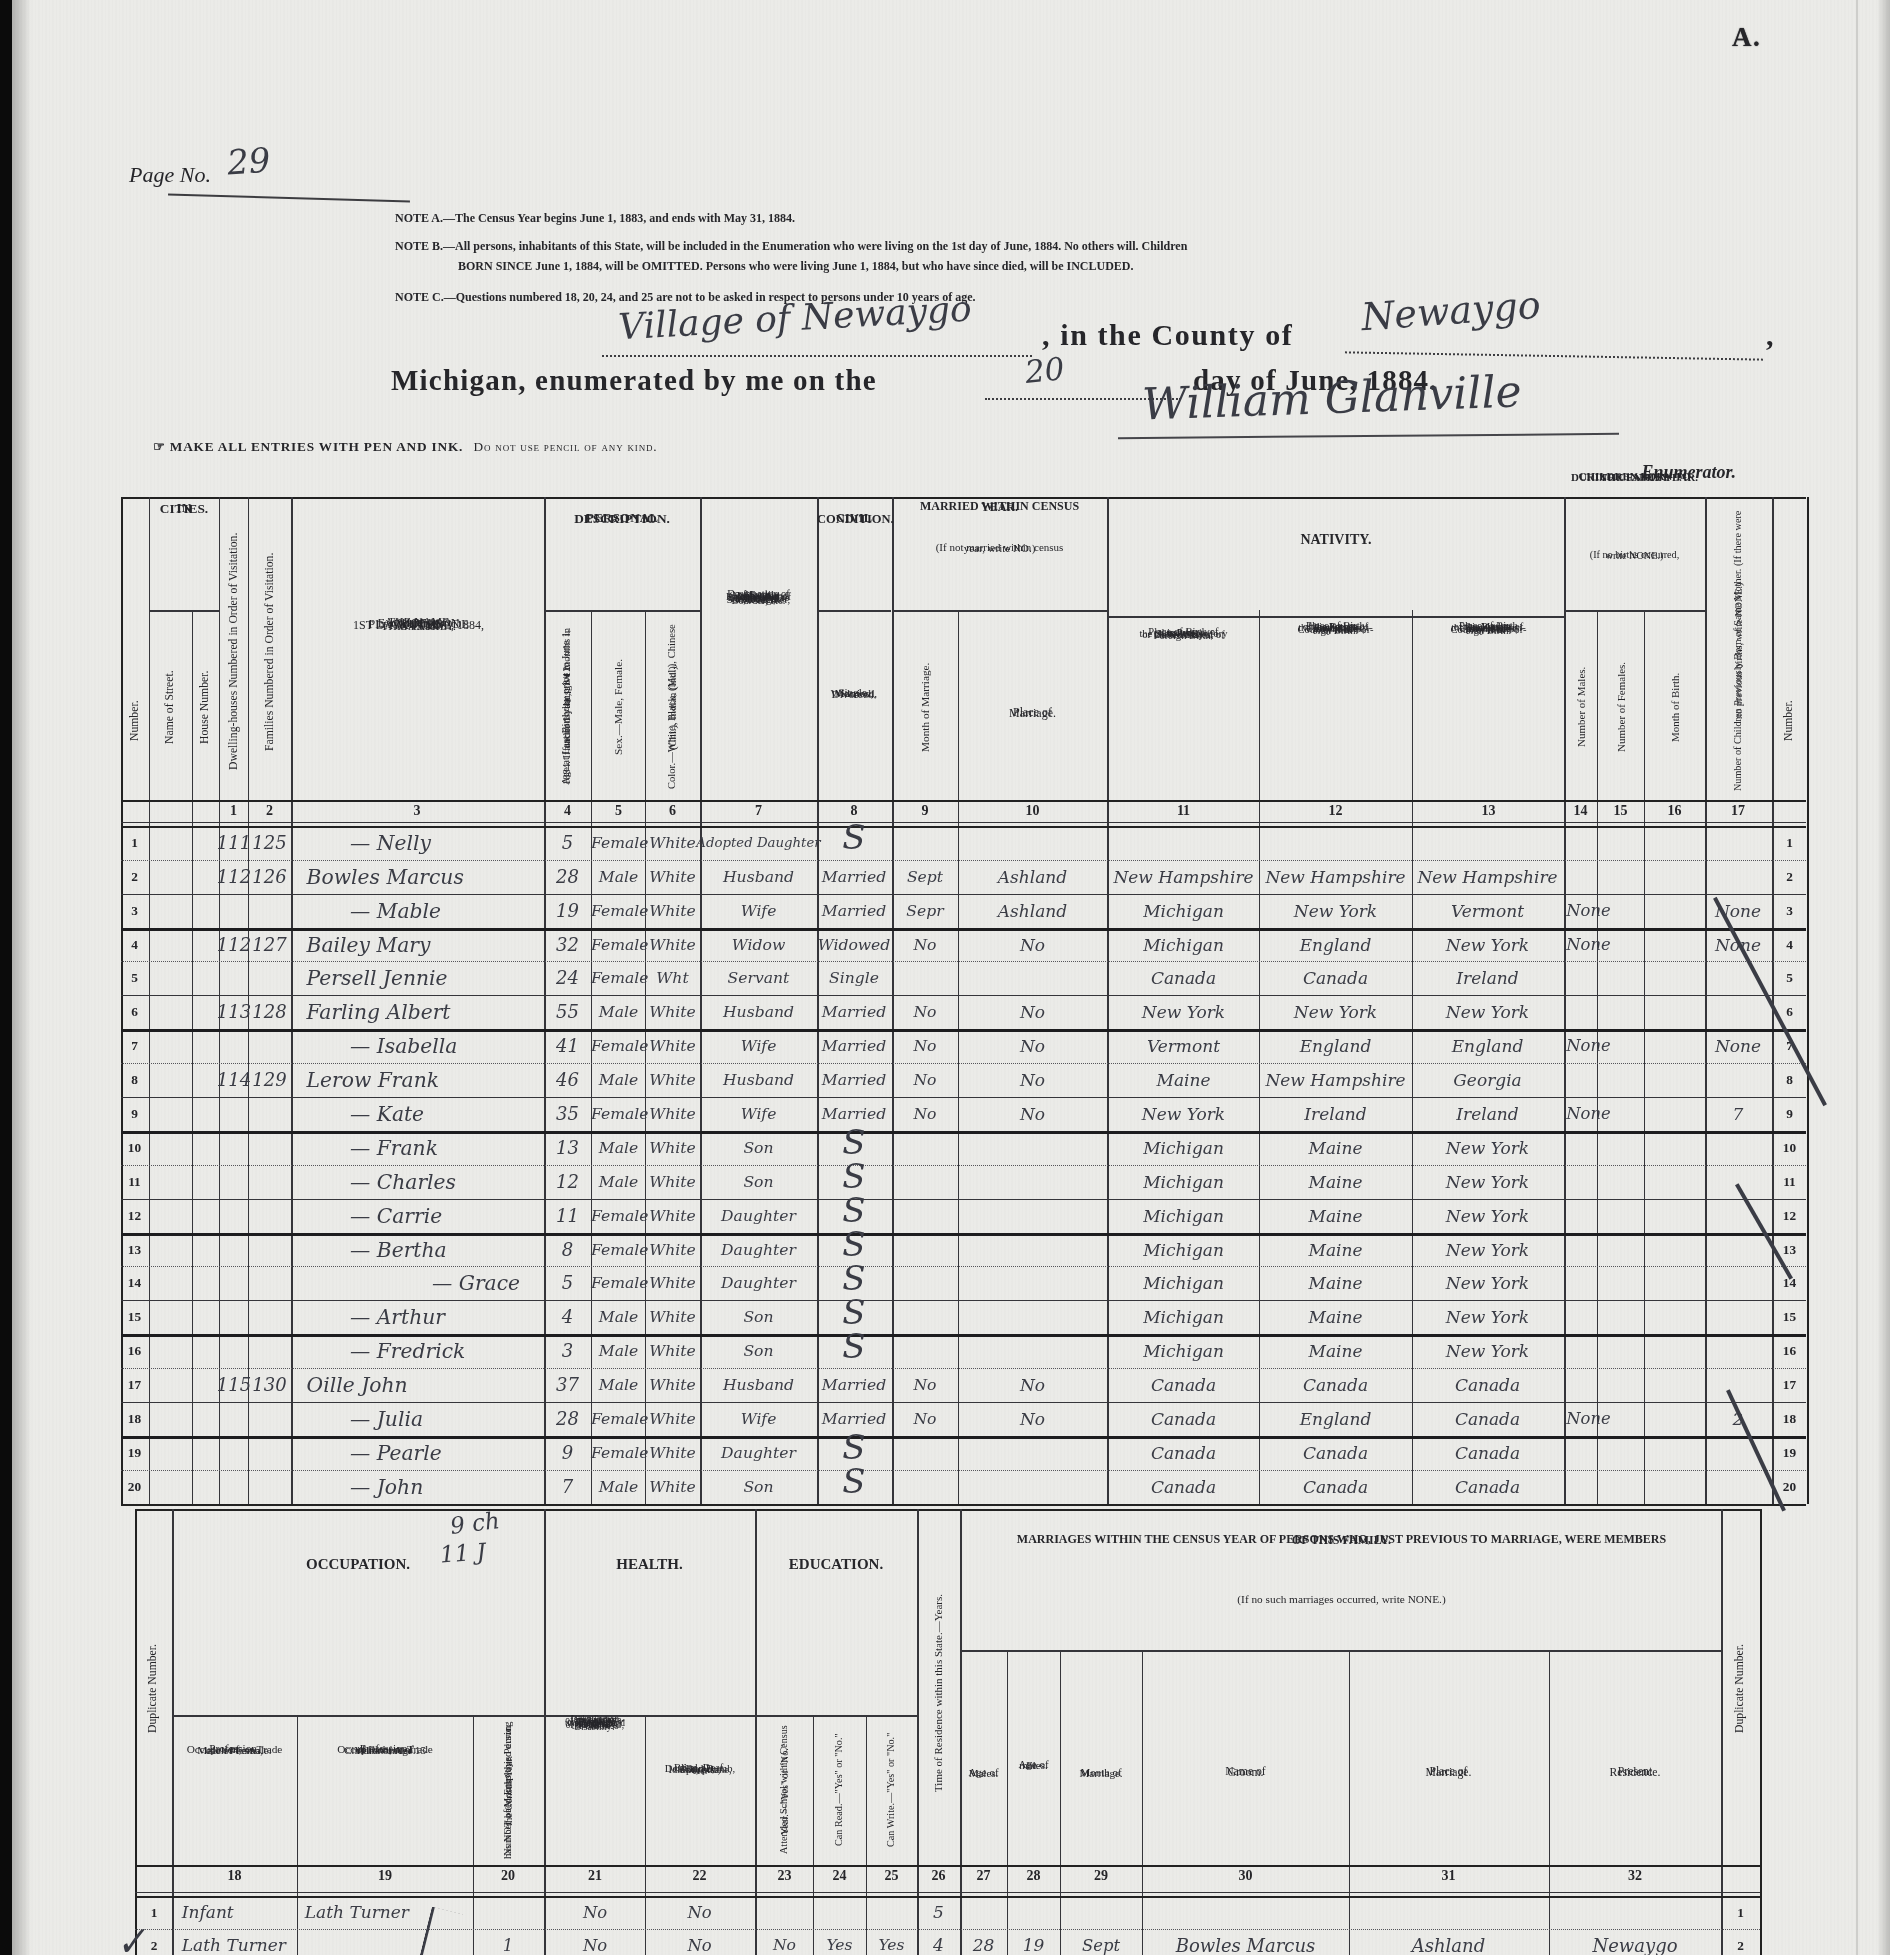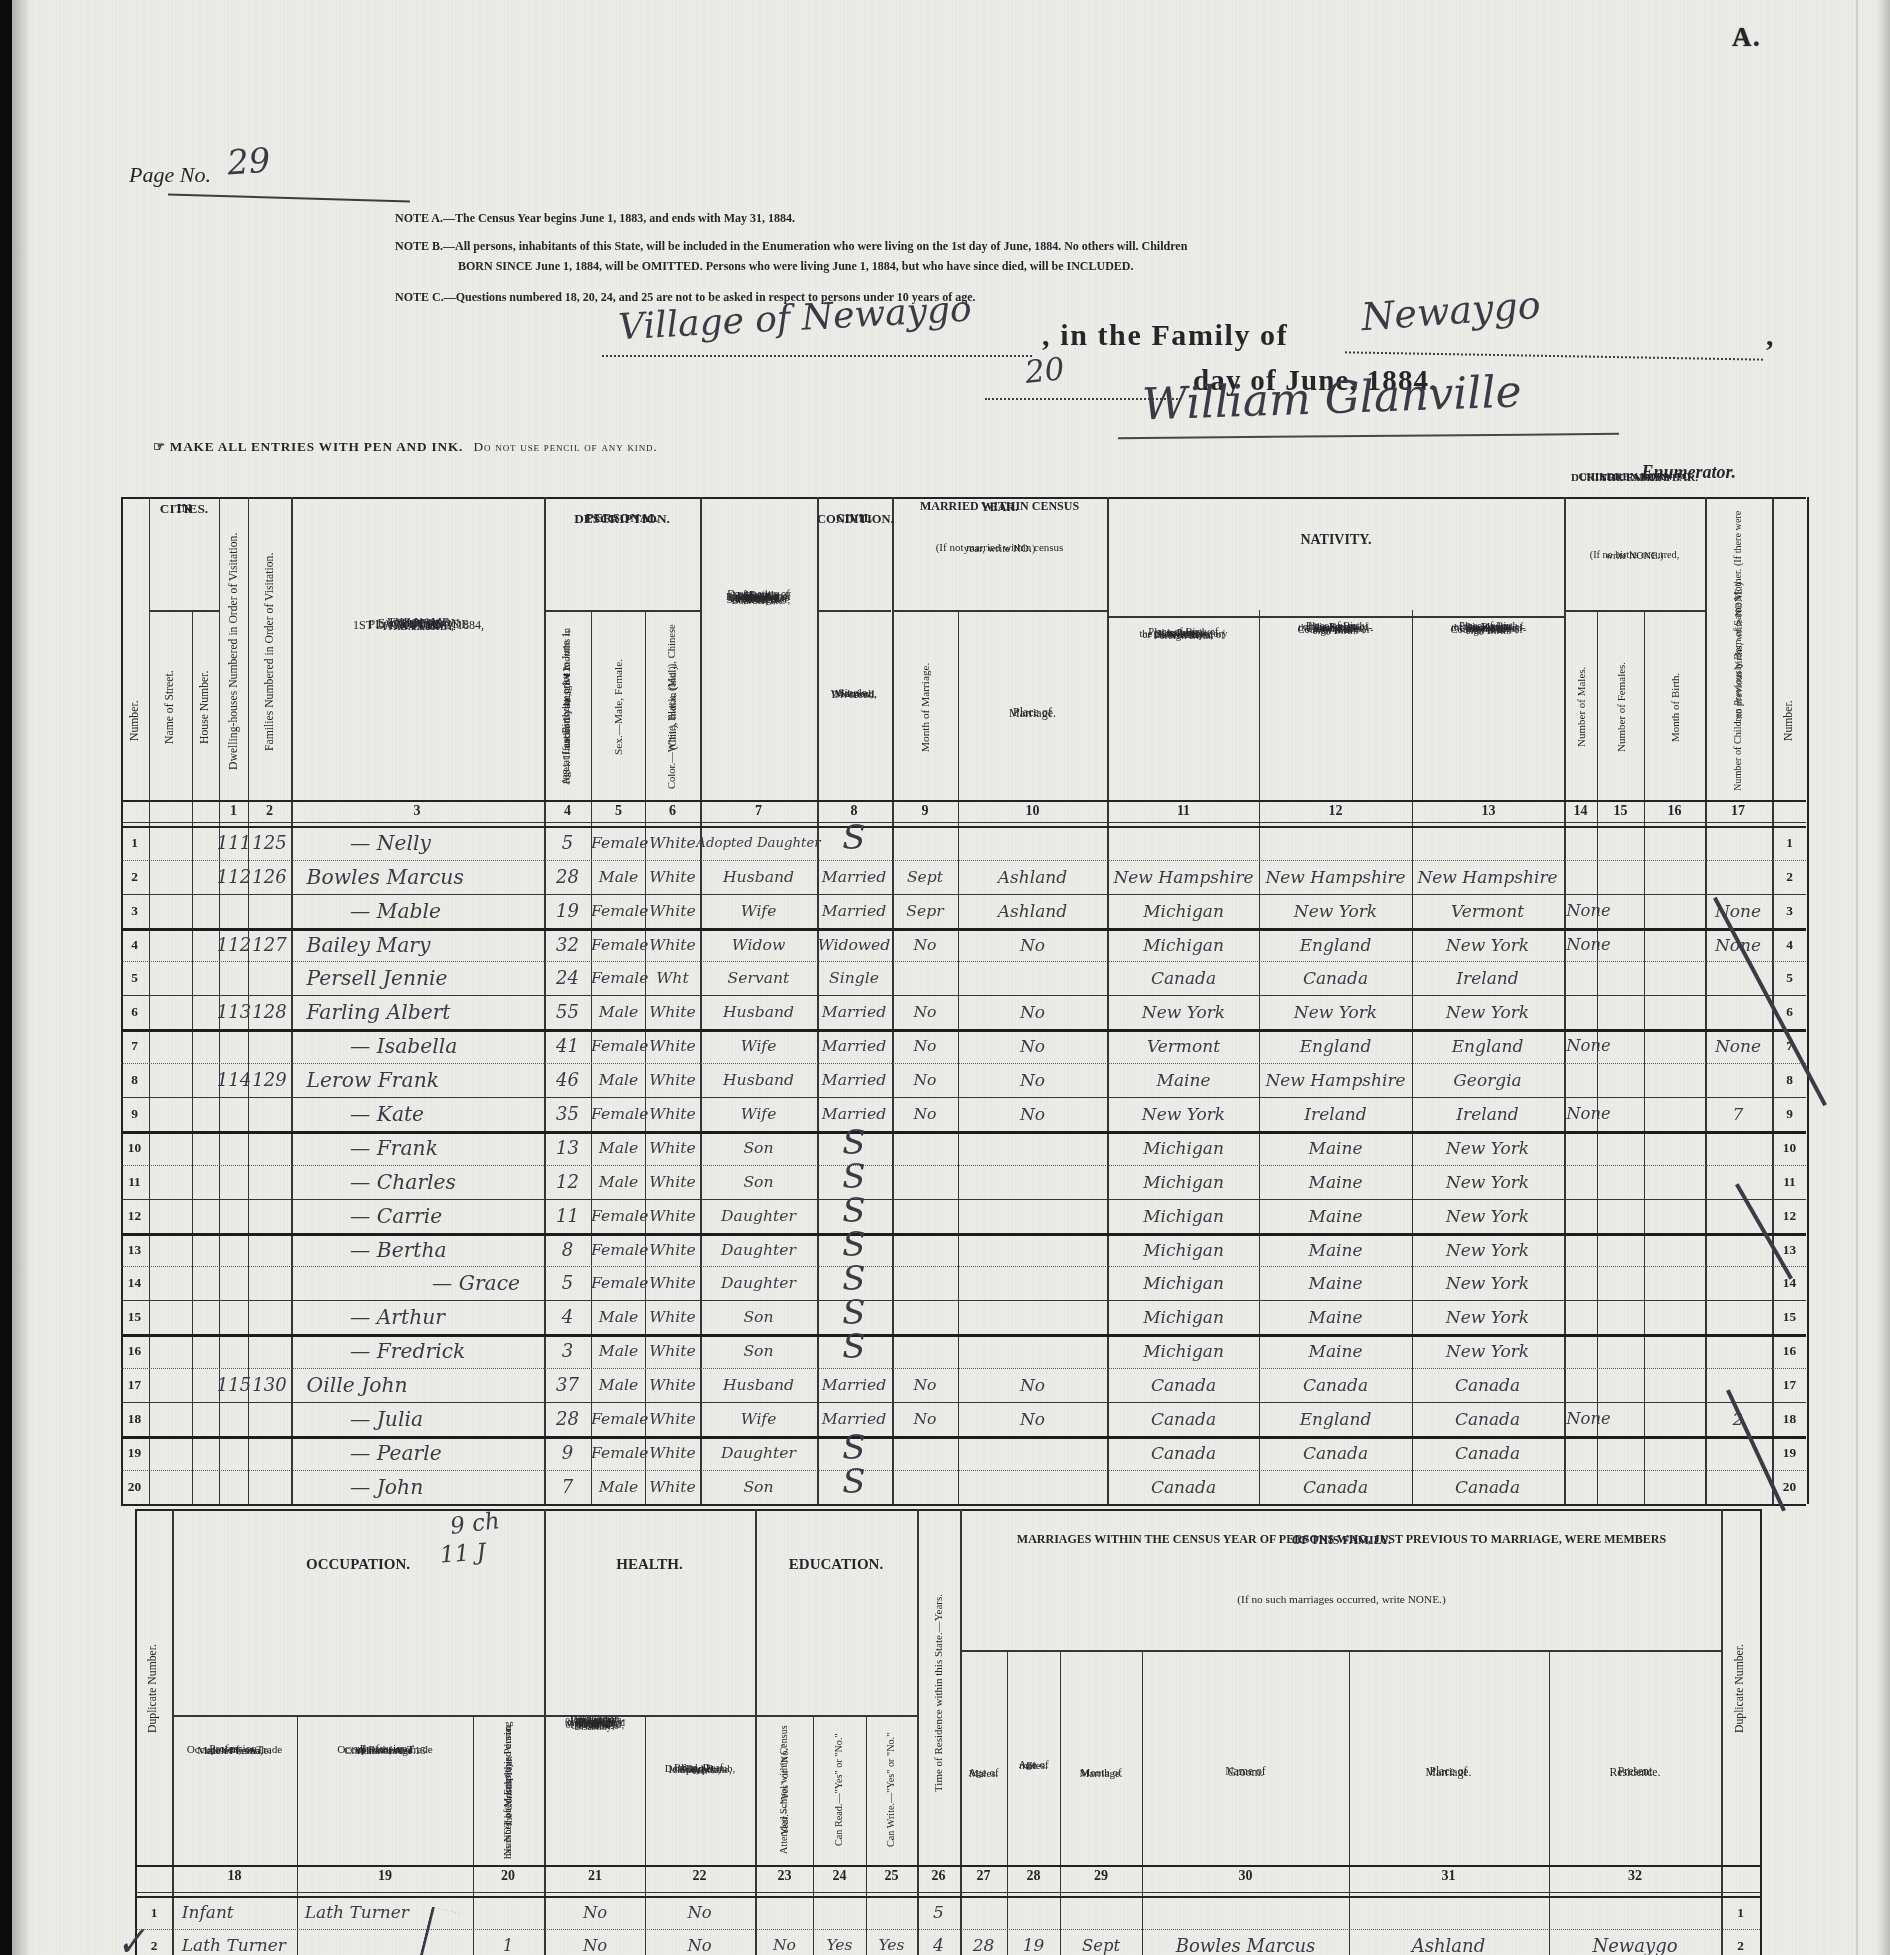--- a/index.html
+++ b/index.html
@@ -32,24 +32,25 @@
   <div class="abs hw" style="left:227px;top:141px;font-size:34px;transform:rotate(-4deg);">29</div>
   <div class="abs" style="left:168px;top:197px;width:242px;height:1.6px;background:#3c3c40;transform:rotate(1.6deg);"></div>
 
   <div class="abs print pb" style="left:395px;top:211px;font-size:12px;">NOTE A.—The Census Year begins June 1, 1883, and ends with May 31, 1884.</div>
   <div class="abs print pb" style="left:395px;top:239px;font-size:12px;">NOTE B.—All persons, inhabitants of this State, will be included in the Enumeration who were living on the 1st day of June, 1884.   No others will.   Children</div>
   <div class="abs print pb" style="left:458px;top:259px;font-size:12px;">BORN SINCE June 1, 1884, will be OMITTED.   Persons who were living June 1, 1884, but who have since died, will be INCLUDED.</div>
   <div class="abs print pb" style="left:395px;top:290px;font-size:12px;">NOTE C.—Questions numbered 18, 20, 24, and 25 are not to be asked in respect to persons under 10 years of age.</div>
 
   <div class="abs hw" style="left:618px;top:297px;font-size:36px;transform:rotate(-3deg);">Village of Newaygo</div>
   <div class="abs" style="left:602px;top:355px;width:430px;border-top:2px dotted #3c3c40;"></div>
-  <div class="abs print pb" style="left:1042px;top:318px;font-size:30px;letter-spacing:1.6px;">, in the Family of</div>
+  <div class="abs print pb" style="left:1042px;top:318px;font-size:30px;letter-spacing:1.6px;">, in the County of</div>
   <div class="abs hw" style="left:1361px;top:289px;font-size:38px;transform:rotate(-4deg);">Newaygo</div>
   <div class="abs" style="left:1345px;top:355px;width:418px;border-top:2px dotted #3c3c40;transform:rotate(1deg);"></div>
   <div class="abs print pb" style="left:1766px;top:318px;font-size:30px;">,</div>
+  <div class="abs print pb" style="left:391px;top:364px;font-size:29px;letter-spacing:1.2px;">Michigan, enumerated by me on the</div>
   <div class="abs hw" style="left:1025px;top:352px;font-size:31px;transform:rotate(-6deg);">20</div>
   <div class="abs" style="left:985px;top:398px;width:196px;border-top:2px dotted #3c3c40;"></div>
   <div class="abs print pb" style="left:1193px;top:364px;font-size:29px;letter-spacing:1.2px;">day of June, 1884.</div>
 
   <div class="abs hw" style="left:1142px;top:372px;font-size:44px;transform:rotate(-2deg);">William Glanville</div>
   <div class="abs" style="left:1118px;top:435px;width:501px;height:1.6px;background:#45454a;transform:rotate(-.5deg);"></div>
   <div class="abs print pb ital" style="left:1486px;top:462px;width:250px;text-align:right;font-size:18px;">Enumerator.</div>
 
   <div class="abs" style="left:153px;top:439px;font-size:13.3px;">
     <span class="print pb" style="letter-spacing:0.8px;">☞ MAKE ALL ENTRIES WITH PEN AND INK.</span>

